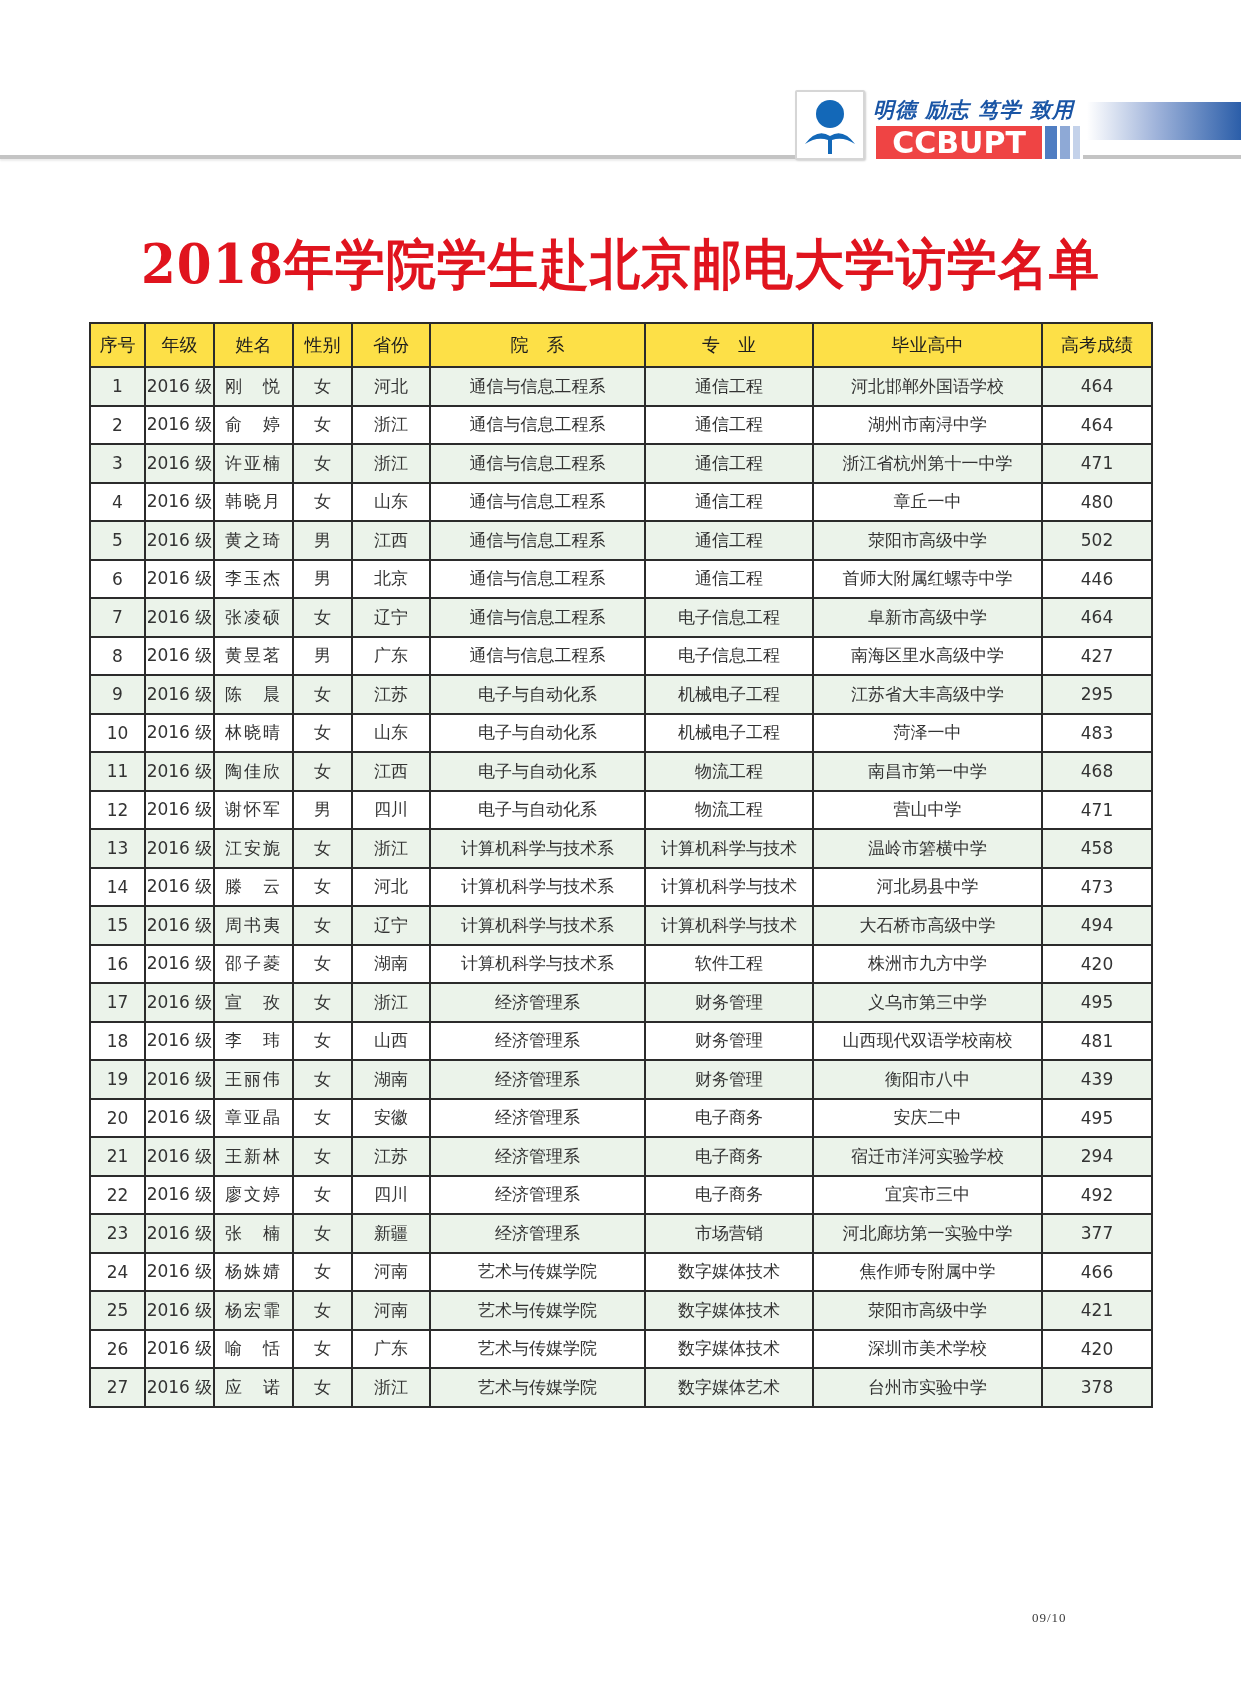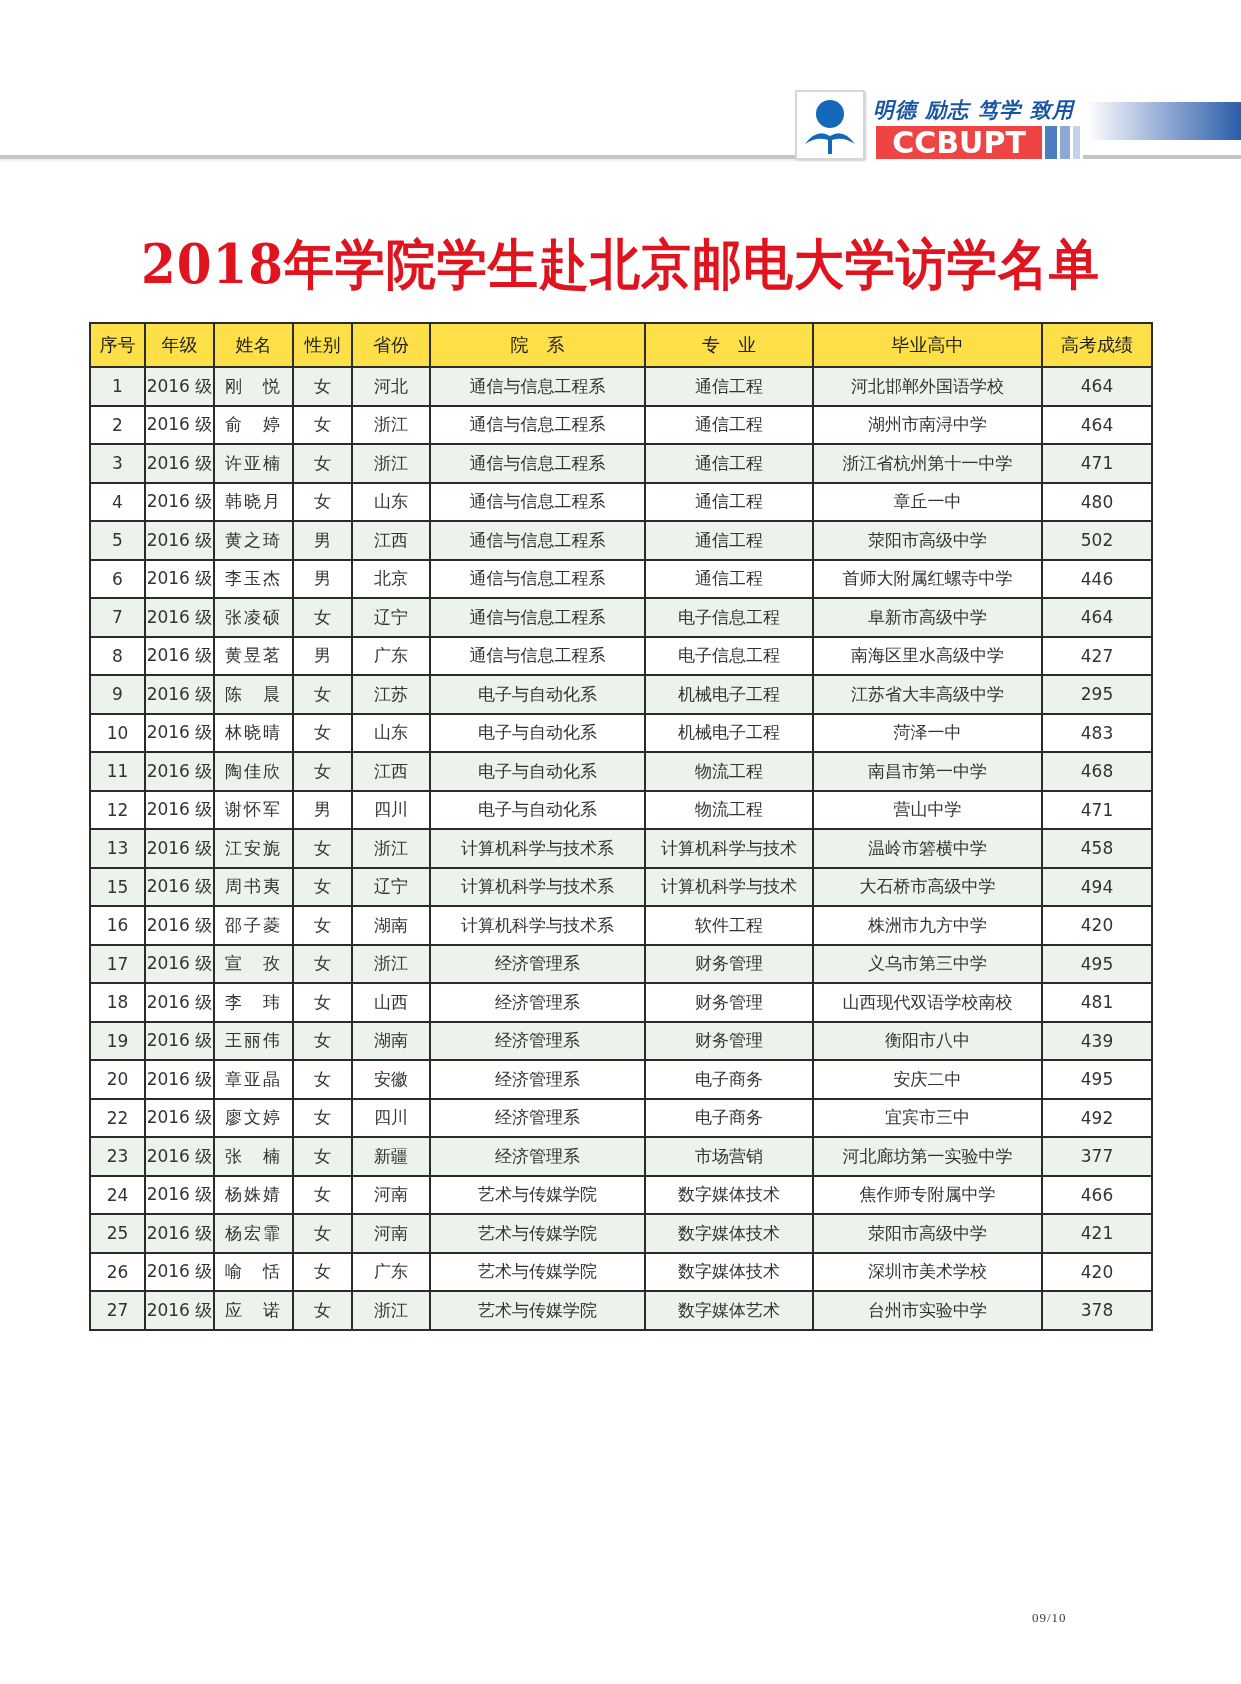--- a/index.html
+++ b/index.html
@@ -251,20 +251,31 @@
         <td>13</td>
         <td>2016 级</td>
         <td class="c-name">江安旎</td>
         <td>女</td>
         <td>浙江</td>
         <td>计算机科学与技术系</td>
         <td>计算机科学与技术</td>
         <td>温岭市箬横中学</td>
         <td>458</td>
       </tr>
+      <tr class="even">
+        <td>14</td>
+        <td>2016 级</td>
+        <td class="c-name">滕　云</td>
+        <td>女</td>
+        <td>河北</td>
+        <td>计算机科学与技术系</td>
+        <td>计算机科学与技术</td>
+        <td>河北易县中学</td>
+        <td>473</td>
+      </tr>
       <tr class="odd">
         <td>15</td>
         <td>2016 级</td>
         <td class="c-name">周书夷</td>
         <td>女</td>
         <td>辽宁</td>
         <td>计算机科学与技术系</td>
         <td>计算机科学与技术</td>
         <td>大石桥市高级中学</td>
         <td>494</td>
@@ -317,20 +328,31 @@
         <td>20</td>
         <td>2016 级</td>
         <td class="c-name">章亚晶</td>
         <td>女</td>
         <td>安徽</td>
         <td>经济管理系</td>
         <td>电子商务</td>
         <td>安庆二中</td>
         <td>495</td>
       </tr>
+      <tr class="odd">
+        <td>21</td>
+        <td>2016 级</td>
+        <td class="c-name">王新林</td>
+        <td>女</td>
+        <td>江苏</td>
+        <td>经济管理系</td>
+        <td>电子商务</td>
+        <td>宿迁市洋河实验学校</td>
+        <td>294</td>
+      </tr>
       <tr class="even">
         <td>22</td>
         <td>2016 级</td>
         <td class="c-name">廖文婷</td>
         <td>女</td>
         <td>四川</td>
         <td>经济管理系</td>
         <td>电子商务</td>
         <td>宜宾市三中</td>
         <td>492</td>

